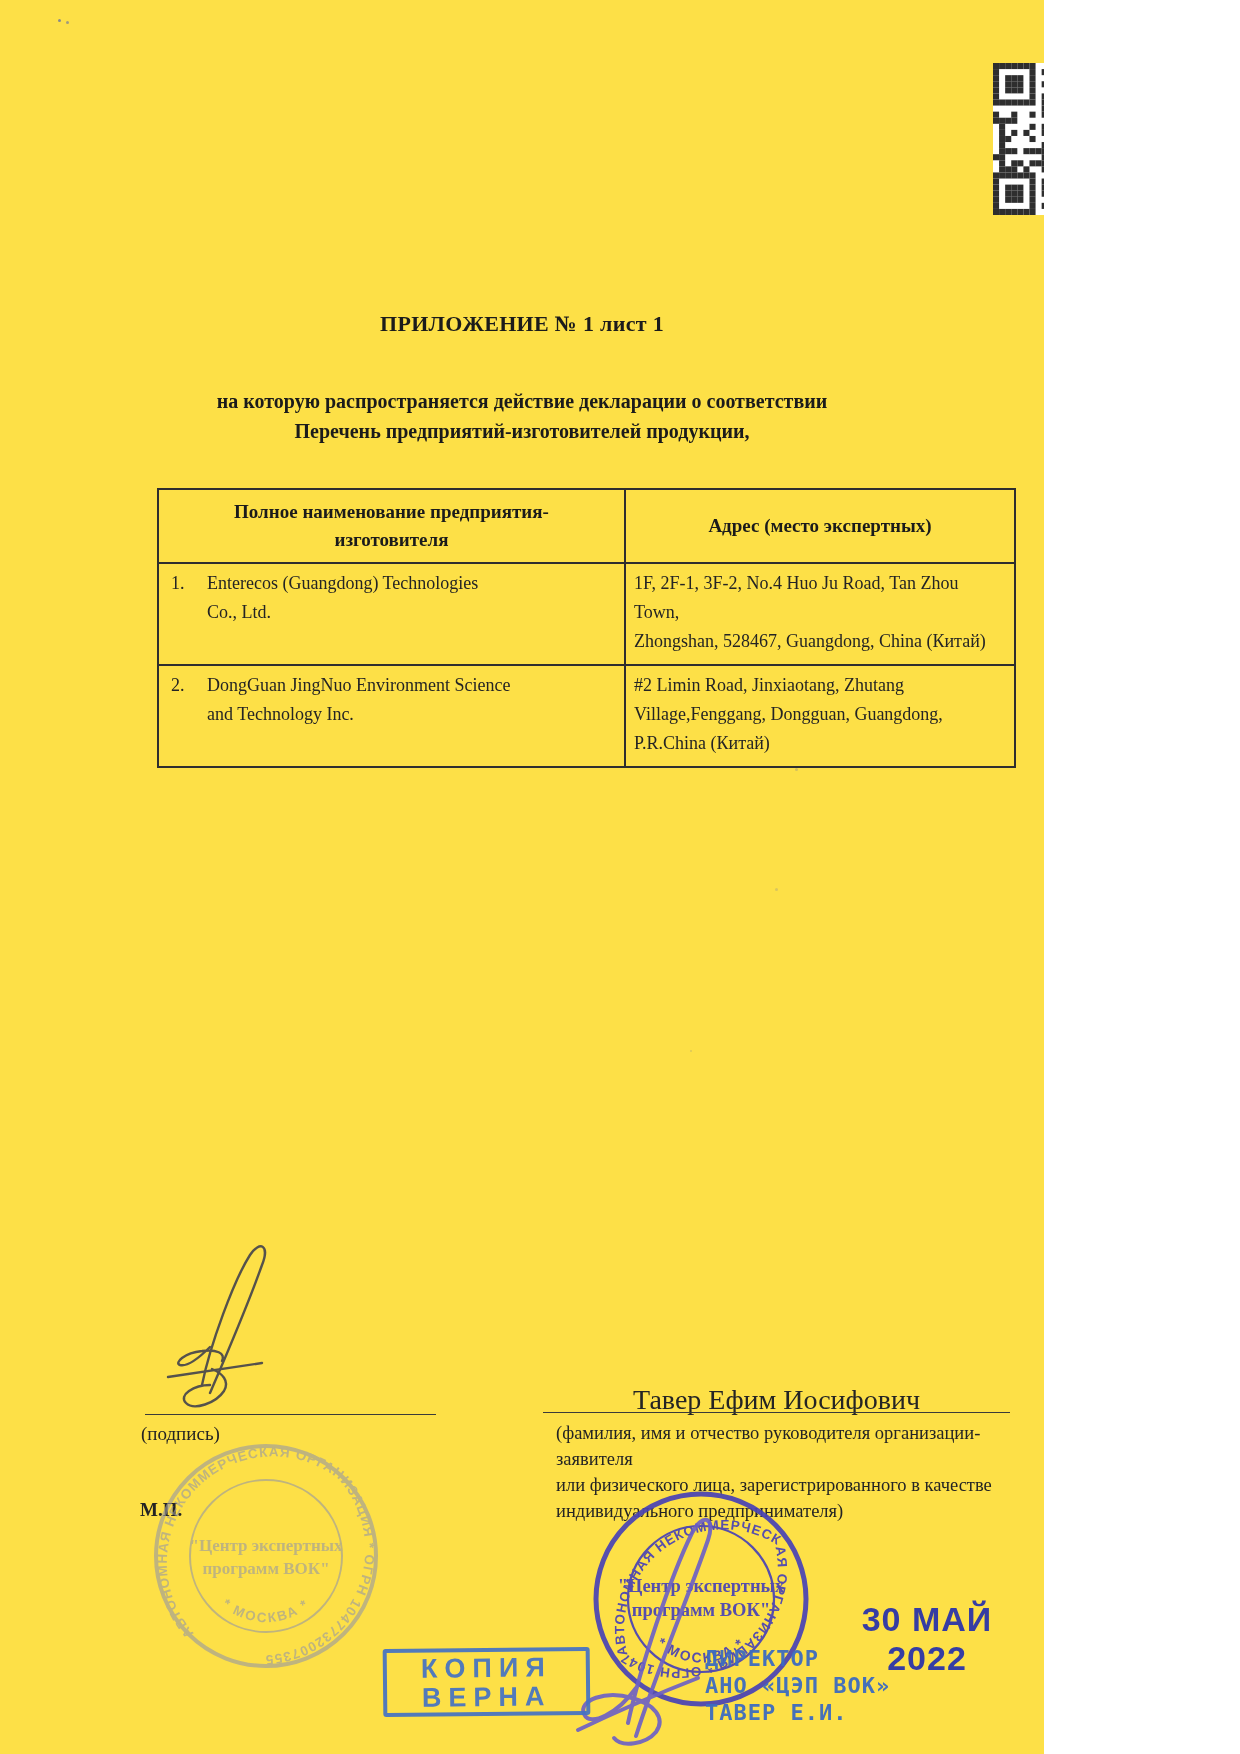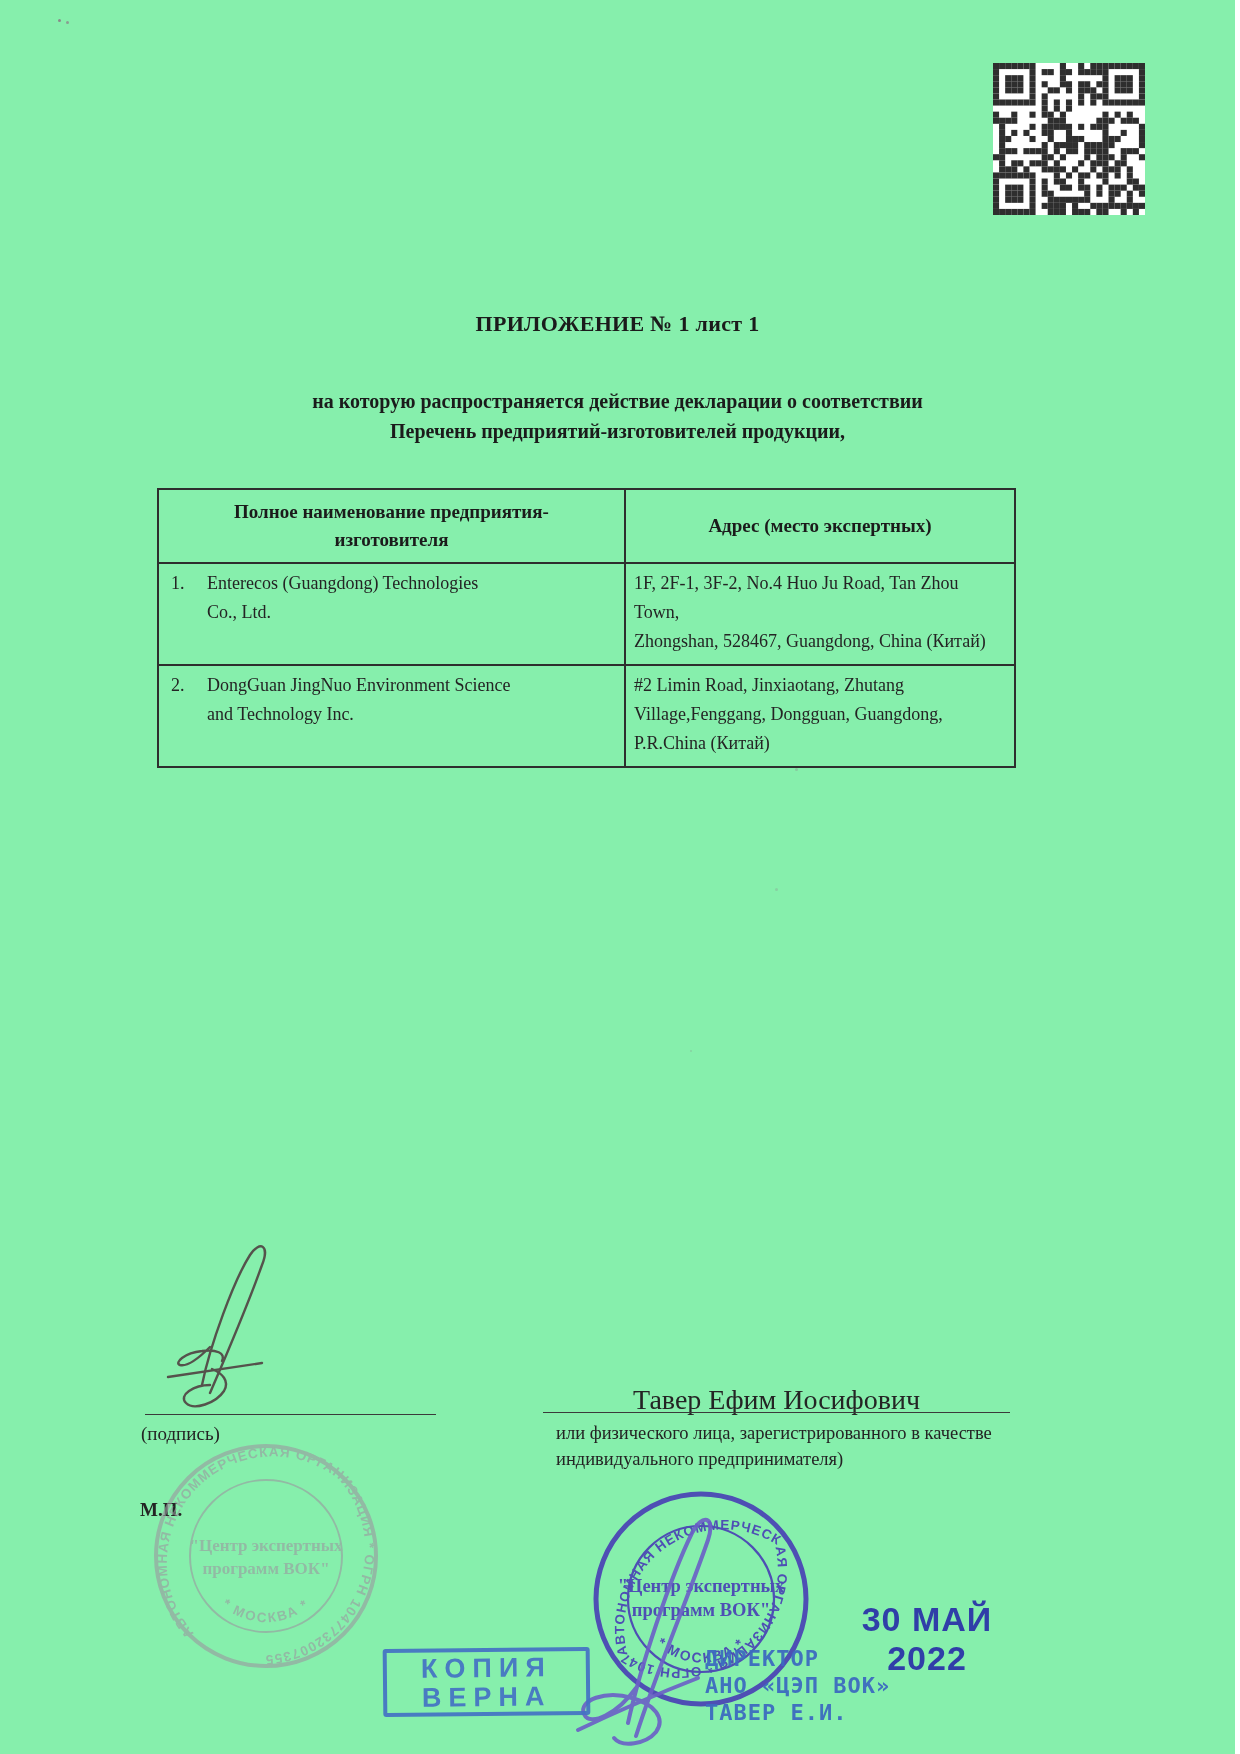--- a/index.html
+++ b/index.html
@@ -1,19 +1,19 @@
 <!DOCTYPE html>
 <html><head>
 <meta charset="utf-8">
 <style>
   html,body{margin:0;padding:0;background:#ffffff;}
   .page{
     position:relative;
-    width:1235px;height:1754px;
-    background:#86efac;
+    width:1044px;height:1754px;
+    background:#fde047;
     font-family:"Liberation Serif", serif;
     color:#1d1d1d;
     overflow:hidden;
   }
   
   .title-block{
     position:absolute;left:0;top:306px;width:100%;
     text-align:center;font-weight:bold;font-size:22px;line-height:36px;
     color:#1b1b1b;letter-spacing:.3px;
   }
@@ -486,20 +486,21 @@
     </g>
   </svg>
 
   <div class="sig-line" style="left:145px;top:1414px;width:291px;"></div>
   <div class="caption" style="left:141px;top:1421px;">(подпись)</div>
   <div class="caption" style="left:140px;top:1497px;font-weight:bold;">М.П.</div>
 
   <div class="fio-name">Тавер Ефим Иосифович</div>
   <div class="sig-line" style="left:543px;top:1412px;width:467px;"></div>
   <div class="fio-caption">
+    <div>(фамилия, имя и отчество руководителя организации-заявителя</div>
     <div>или физического лица, зарегистрированного в качестве</div>
     <div>индивидуального предпринимателя)</div>
   </div>
 
   <svg class="stamp-svg" style="left:148px;top:1438px;opacity:.62;" width="236" height="236" viewBox="0 0 236 236">
     <g stroke="#9a9aa0" fill="none">
       <circle cx="118" cy="118" r="110" stroke-width="4"></circle>
       <circle cx="118" cy="118" r="76" stroke-width="2"></circle>
     </g>
     <defs>

